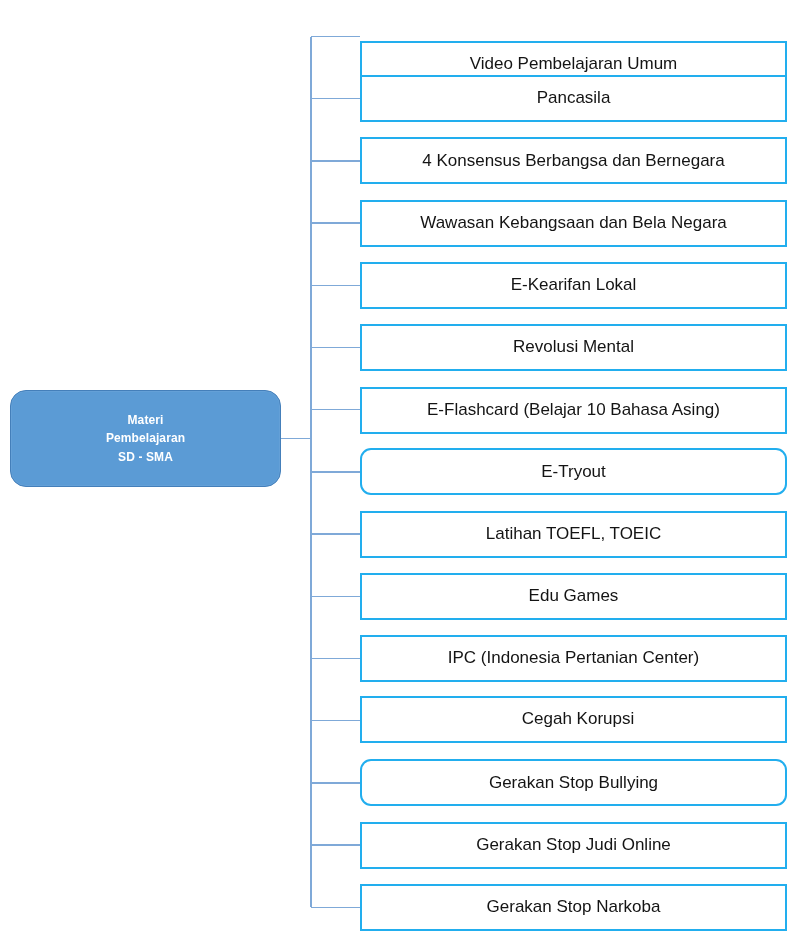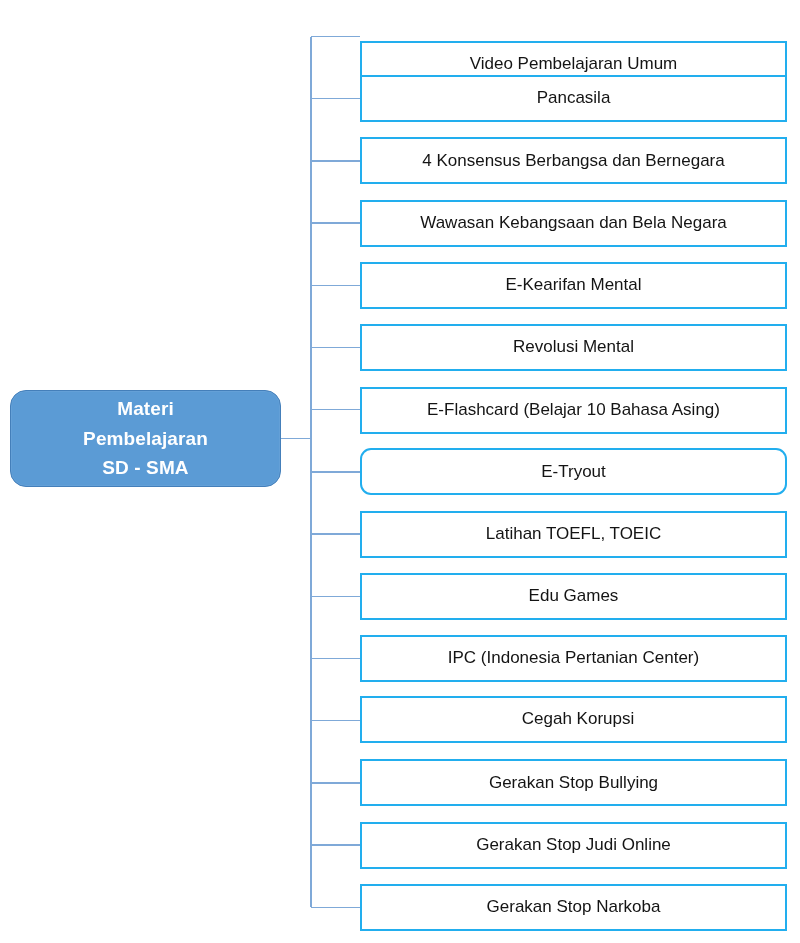--- a/index.html
+++ b/index.html
@@ -45,21 +45,21 @@
     border: 1px solid #447FBA;
     border-radius: 16px;
     display: flex;
     align-items: center;
     justify-content: center;
     box-shadow: inset 0 0 0 1px rgba(255,255,255,0.06);
   }
   #root-node .root-text {
     color: #ffffff;
     font-weight: bold;
-    font-size: 19px;
+    font-size: 12px;
     line-height: 1.55;
     text-align: center;
     letter-spacing: 0.1px;
     white-space: pre-line;
   }
 
   
   .child-box {
     position: absolute;
     left: 360px;
@@ -119,21 +119,21 @@
       <div class="child-box" style="top: 75.2px;">
         <span class="child-label">Pancasila</span>
       </div>
       <div class="child-box" style="top: 137.4px;">
         <span class="child-label">4 Konsensus Berbangsa dan Bernegara</span>
       </div>
       <div class="child-box" style="top: 199.6px;">
         <span class="child-label">Wawasan Kebangsaan dan Bela Negara</span>
       </div>
       <div class="child-box" style="top: 261.8px;">
-        <span class="child-label">E-Kearifan Mental</span>
+        <span class="child-label">E-Kearifan Lokal</span>
       </div>
       <div class="child-box" style="top: 324px; align-items: center;">
         <span class="child-label">Revolusi Mental</span>
       </div>
       <div class="child-box" style="top: 387px;">
         <span class="child-label">E-Flashcard (Belajar 10 Bahasa Asing)</span>
       </div>
       <div class="child-box" style="top: 448.4px; border-radius: 11px;">
         <span class="child-label">E-Tryout</span>
       </div>
@@ -142,21 +142,21 @@
       </div>
       <div class="child-box" style="top: 572.8px;">
         <span class="child-label">Edu Games</span>
       </div>
       <div class="child-box" style="top: 635px;">
         <span class="child-label">IPC (Indonesia Pertanian Center)</span>
       </div>
       <div class="child-box" style="top: 696px; padding-left: 19px;">
         <span class="child-label">Cegah Korupsi</span>
       </div>
-      <div class="child-box" style="top: 759.4px;">
+      <div class="child-box" style="top: 759.4px; border-radius: 11px;">
         <span class="child-label">Gerakan Stop Bullying</span>
       </div>
       <div class="child-box" style="top: 821.6px; align-items: center;">
         <span class="child-label">Gerakan Stop Judi Online</span>
       </div>
       <div class="child-box" style="top: 883.8px; justify-content: center;">
         <span class="child-label">Gerakan Stop Narkoba</span>
       </div>
     </div>
 

